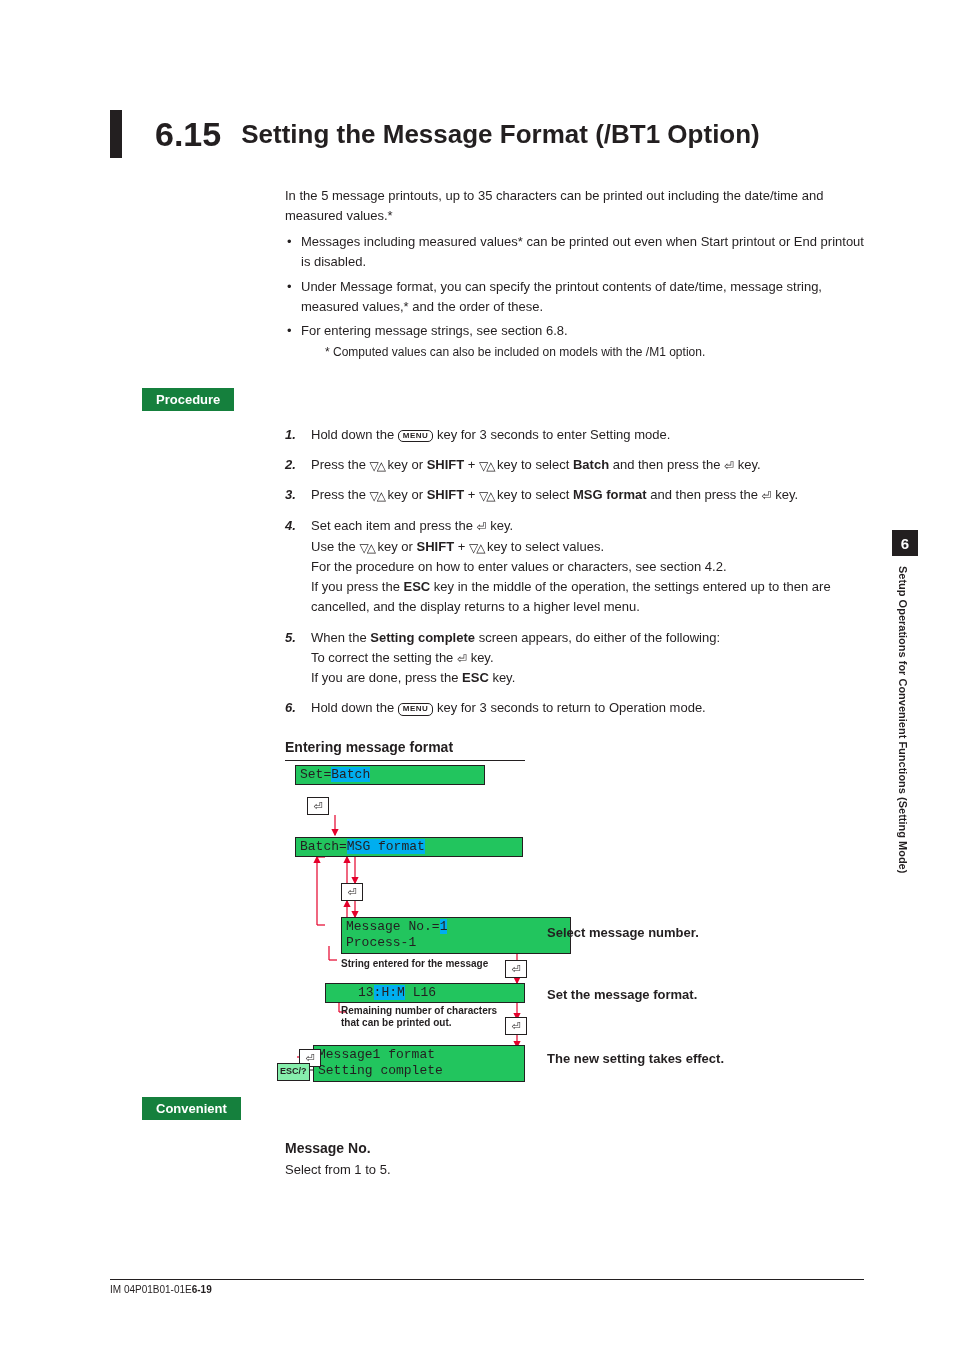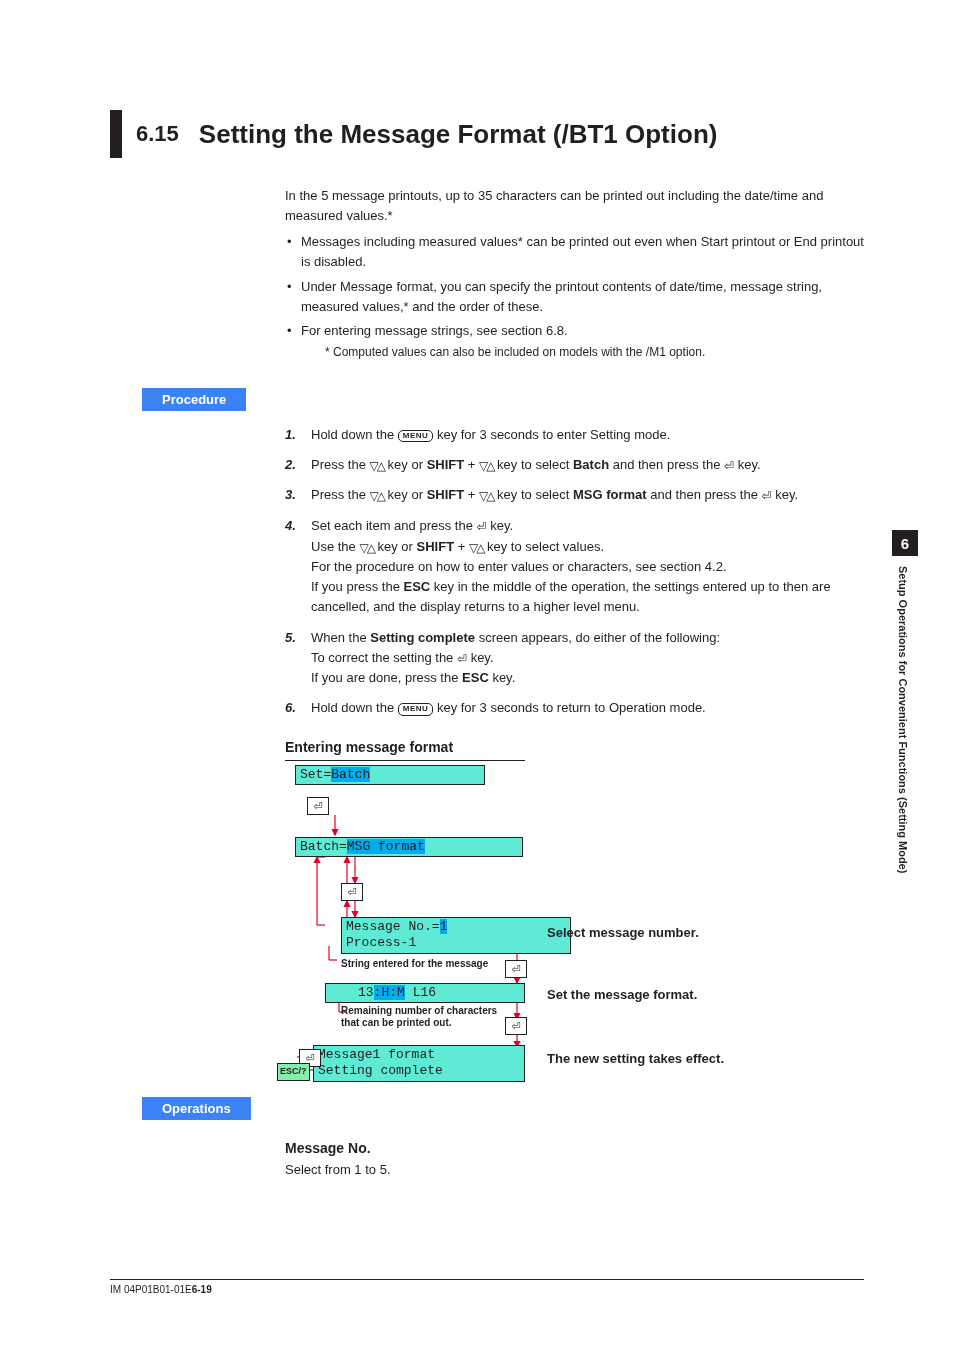--- a/index.html
+++ b/index.html
@@ -1,39 +1,39 @@
 <!DOCTYPE html>
 <html><head>
 <meta charset="utf-8">
 <style>
   * { box-sizing: border-box; margin: 0; padding: 0; }
   html, body { width: 954px; height: 1350px; background: #fff; font-family: Arial, Helvetica, sans-serif; color: #231f20; }
   .page { position: relative; width: 954px; height: 1350px; padding: 110px 90px 60px 110px; }
   .title-row { display: flex; align-items: center; margin-bottom: 28px; }
   .title-bar { width: 12px; height: 48px; background: #231f20; margin-right: 14px; }
-  .title-num { font-size: 22px; font-weight: bold; margin-right: 20px; }
+  .title-num { font-size: 34px; font-weight: bold; margin-right: 20px; margin-left: 19px; }
   .title-text { font-size: 26px; font-weight: bold; text-align: right; }
   .body { margin-left: 175px; font-size: 13px; line-height: 1.55; }
   .body p { margin-bottom: 2px; }
   ul.bullets { list-style: none; margin-top: 6px; }
   ul.bullets > li { position: relative; padding-left: 16px; margin-bottom: 4px; }
   ul.bullets > li::before { content: "•"; position: absolute; left: 2px; top: 0; }
   .footnote { margin-left: 24px; font-size: 12px; margin-top: 2px; }
-  .section-label { display: inline-block; background: #3b82f6; color: #fff; font-size: 13px; font-weight: bold; padding: 4px 20px; margin: 22px 0 14px 32px; }
+  .section-label { display: inline-block; background: #15803d; color: #fff; font-size: 13px; font-weight: bold; padding: 4px 14px; margin: 22px 0 14px 32px; }
   ol.steps { list-style: none; counter-reset: step; }
   ol.steps > li { position: relative; padding-left: 26px; margin-bottom: 10px; }
   ol.steps > li::before { counter-increment: step; content: counter(step) "."; position: absolute; left: 0; top: 0; font-style: italic; font-weight: bold; }
   .key-box { display: inline-block; border: 1px solid #231f20; border-radius: 5px; padding: 0 4px; font-size: 8px; font-weight: bold; letter-spacing: 0.5px; line-height: 1.3; vertical-align: 1px; }
   .icon-updown { display:inline-block; font-size: 12px; vertical-align: -1px; letter-spacing:-2px; }
   .icon-enter { display:inline-block; font-size:12px; vertical-align:-1px; }
   b { font-weight: bold; }
   .subheading { font-weight: bold; font-size: 14px; margin-top: 18px; margin-bottom: 4px; }
   .subheading.underline { border-bottom: 1px solid #231f20; padding-bottom: 2px; width: 240px; }
   .diagram { position: relative; width: 560px; height: 310px; font-size: 12px; }
-  .lcd { position: absolute; border: 1px solid #231f20; background: #5eead4; font-family: "Courier New", monospace; font-size: 13px; padding: 1px 4px; line-height: 1.25; }
+  .lcd { position: absolute; border: 1px solid #231f20; background: #22c55e; font-family: "Courier New", monospace; font-size: 13px; padding: 1px 4px; line-height: 1.25; }
   .hl { background: #00aeef; color: #231f20; }
   .enter-box { position: absolute; border: 1px solid #231f20; width: 22px; height: 18px; display:flex; align-items:center; justify-content:center; background:#fff; font-size:11px; }
   .diag-label { position: absolute; font-size: 13px; font-weight: bold; }
   .small-label { position: absolute; font-size: 10px; font-weight: bold; line-height:1.2; }
   .esc-box { position: absolute; border:1px solid #231f20; font-size:9px; font-weight:bold; padding:1px 2px; background:#86efac; }
   svg.arrows { position:absolute; left:0; top:0; }
   .sidetab { position: absolute; right: 36px; top: 530px; width: 26px; height: 480px; }
   .sidetab .tab { width: 26px; height: 26px; background: #231f20; color:#fff; display:flex; align-items:center; justify-content:center; font-weight:bold; font-size:15px; }
   .sidetab .tabtext { writing-mode: vertical-rl; font-size: 11px; font-weight: bold; margin-top: 10px; margin-left: 5px; }
   .footer { position: absolute; bottom: 55px; left: 110px; right: 90px; border-top: 1px solid #231f20; padding-top: 4px; font-size: 10px; display:flex; }
@@ -159,21 +159,21 @@
       </div>
       <div class="enter-box" style="left:14px; top:284px;">⏎</div>
       <div class="esc-box" style="left:-8px; top:298px;">ESC/?</div>
 
       <div class="diag-label" style="left:262px; top:158px;">Select message number.</div>
       <div class="diag-label" style="left:262px; top:220px;">Set the message format.</div>
       <div class="diag-label" style="left:262px; top:284px;">The new setting takes effect.</div>
     </div>
   </div>
 
-  <div class="section-label">Operations</div>
+  <div class="section-label">Convenient</div>
   <div class="exp-body">
     <div class="exp-h">Message No.</div>
     <div>Select from 1 to 5.</div>
   </div>
 
   <div class="sidetab">
     <div class="tab">6</div>
     <div class="tabtext">Setup Operations for Convenient Functions (Setting Mode)</div>
   </div>
 

